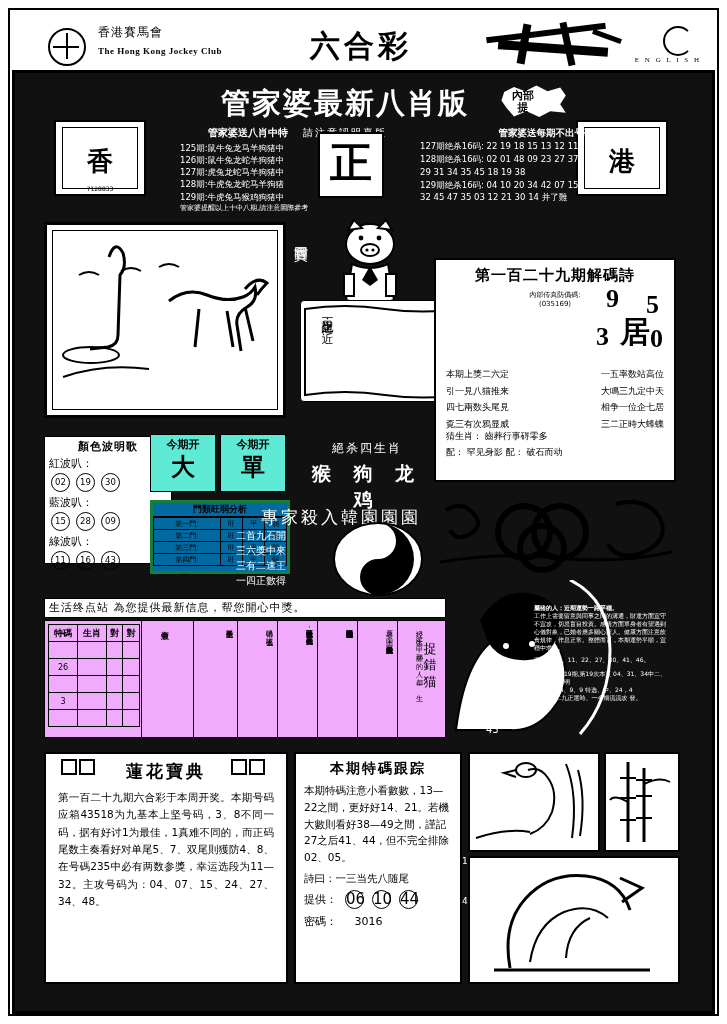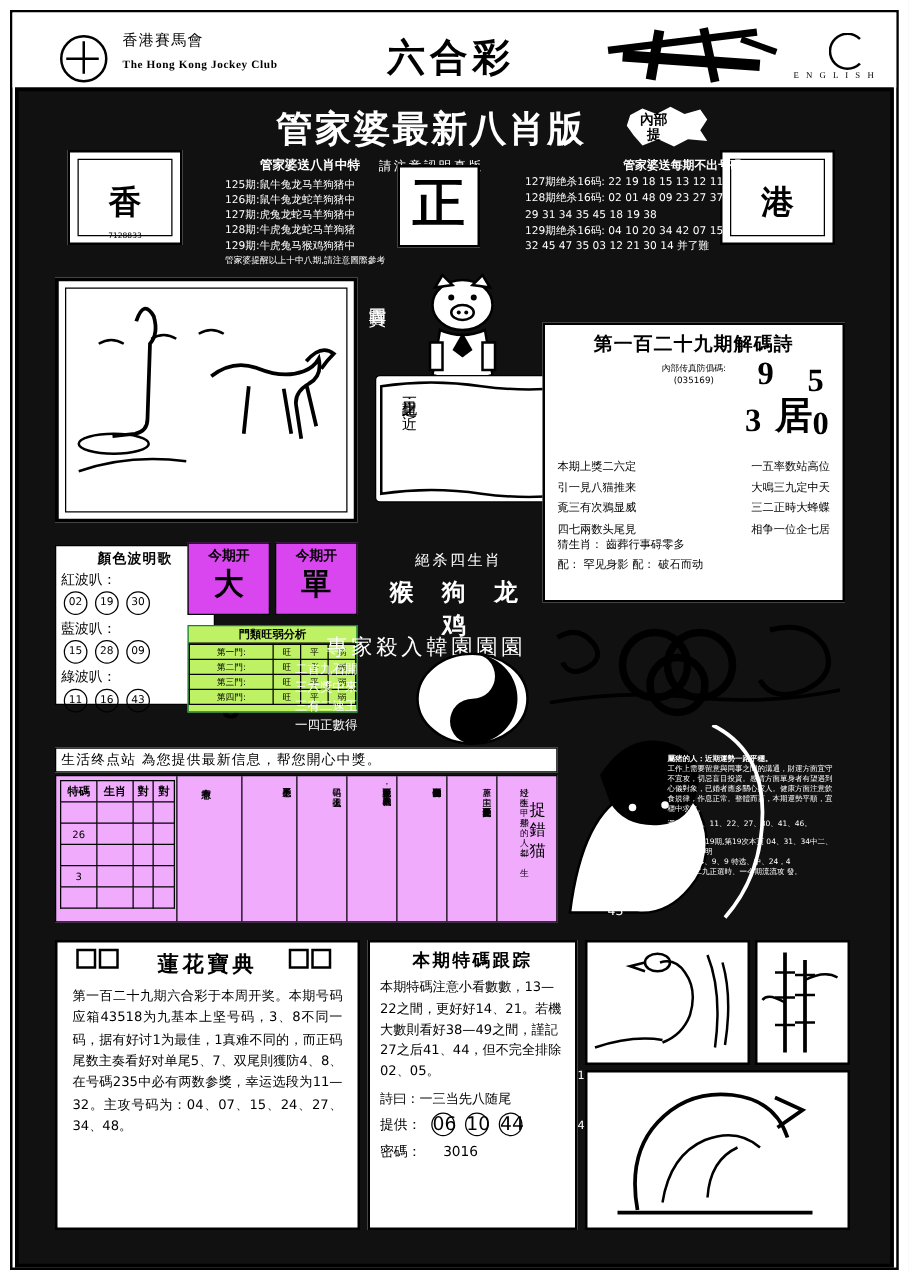--- a/index.html
+++ b/index.html
@@ -66,25 +66,25 @@
   .poem .zodiac{position:absolute;left:10px;bottom:20px;right:10px;font-size:9px;line-height:1.7;}
 
   
   .wave{position:absolute;left:44px;top:436px;width:126px;height:126px;background:#fff;border:1px solid #000;}
   .wave .wh{text-align:center;font-size:11px;font-weight:bold;padding:2px 0 1px;letter-spacing:1px;}
   .wave .wrow{font-size:11px;padding:1px 4px;font-family:Liberation Serif, serif;}
   .wave .balls{display:flex;gap:6px;padding:1px 6px 2px;}
   .ball{width:17px;height:17px;border:1px solid #000;border-radius:50%;font-size:8.5px;line-height:16px;text-align:center;}
 
   .todaybox{position:absolute;left:150px;top:434px;width:134px;height:58px;}
-  .tb{position:absolute;width:64px;height:56px;background:#d946ef;border:1px solid #000;text-align:center;}
+  .tb{position:absolute;width:64px;height:56px;background:#5eead4;border:1px solid #000;text-align:center;}
   .tb .t-h{font-size:11px;font-weight:bold;padding-top:2px;}
   .tb .t-b{font-size:24px;font-weight:bold;line-height:30px;}
 
-  .analysis{position:absolute;left:150px;top:500px;width:134px;height:68px;background:#bef264;border:1px solid #15803d;}
+  .analysis{position:absolute;left:150px;top:500px;width:134px;height:68px;background:#0369a1;border:3px solid #15803d;}
   .analysis .ah{text-align:center;font-size:9px;font-weight:bold;border-bottom:1px solid #000;}
   .analysis table{width:100%;border-collapse:collapse;font-size:7px;}
   .analysis td{border:1px solid #000;text-align:center;padding:0;height:11px;}
 
   .kill4{position:absolute;left:292px;top:440px;width:150px;color:#fff;text-align:center;}
   .kill4 .k-h{font-size:12px;letter-spacing:2px;}
   .kill4 .k-b{font-size:19px;font-weight:bold;letter-spacing:8px;margin-top:4px;}
 
   .tuan{position:absolute;left:236px;top:506px;width:210px;color:#fff;font-size:17px;letter-spacing:3px;text-align:center;}
   .taiji{position:absolute;left:330px;top:520px;width:96px;height:78px;}
@@ -254,26 +254,26 @@
     <div class="lines">
       <div class="row">
           <span>本期上獎二六定</span>
           <span>一五率数站高位</span>
         </div>
       <div class="row">
           <span>引一見八猫推来</span>
           <span>大鳴三九定中天</span>
         </div>
       <div class="row">
+          <span>四七兩数头尾見</span>
+          <span>相争一位企七居</span>
+        </div>
+      <div class="row">
           <span>覔三有次鴉显威</span>
           <span>三二正時大蜂蝶</span>
-        </div>
-      <div class="row">
-          <span>四七兩数头尾見</span>
-          <span>相争一位企七居</span>
         </div>
     </div>
     <div class="zodiac">
       <div>猜生肖：  齒葬行事碍零多</div>
       <div>配：  罕见身影        配：  破石而动</div>
     </div>
   </div>
 
   <div class="wave">
     <div class="wh">顏色波明歌</div>

